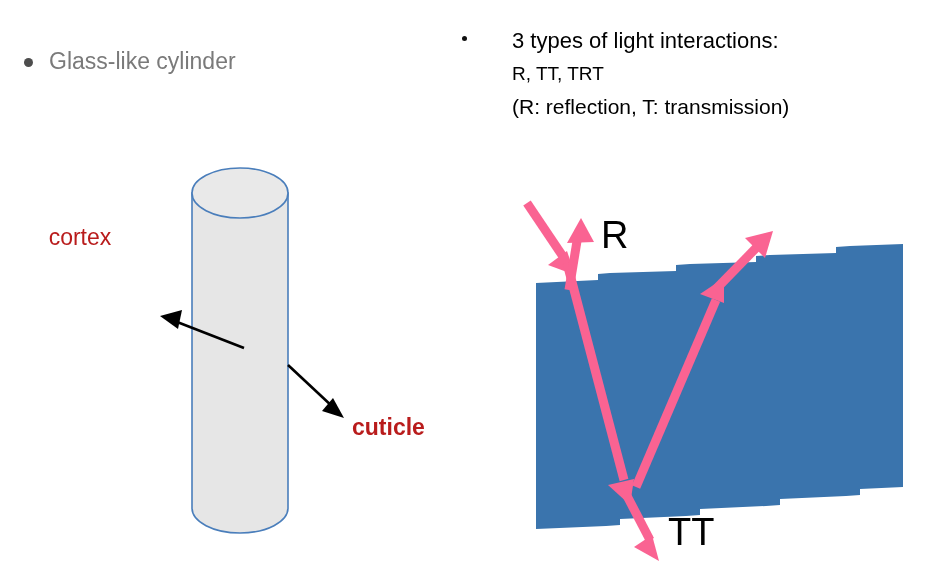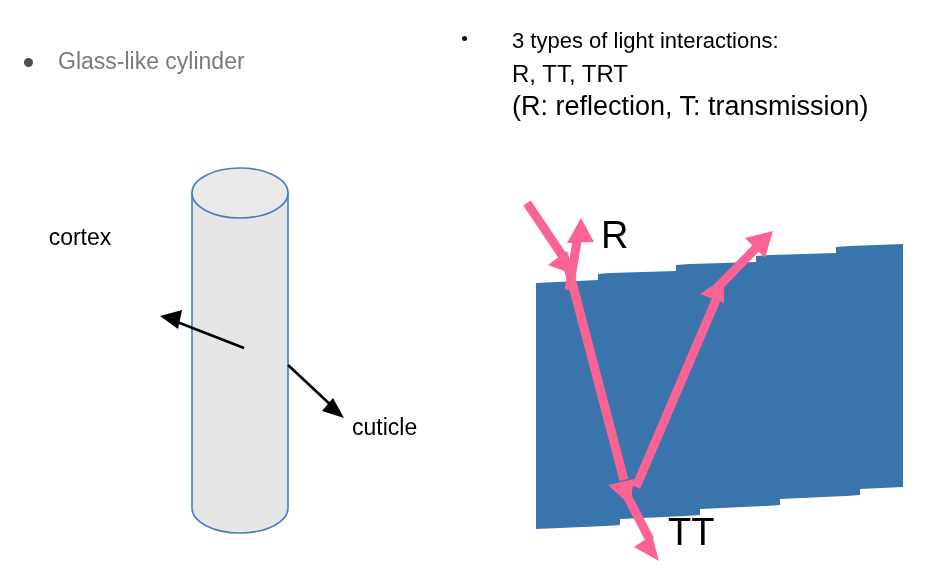--- a/index.html
+++ b/index.html
@@ -14,43 +14,43 @@
 
   
   .bullet-row{position:absolute;display:flex;align-items:flex-start;}
   #left-bullet{left:24px;top:46px;}
   .bullet-dot{
     width:9px;height:9px;border-radius:50%;
     background:#4d4d4d;margin-top:12px;flex:0 0 auto;
   }
   .bullet-dot.small{width:5px;height:5px;background:#101010;margin-top:12px;}
   .bullet-text{
-    margin-left:25px;
+    margin-left:16px;
     font-size:23px;line-height:30px;
     color:#7a7a7a;
     white-space:nowrap;
   }
 
   
   #right-bullet{left:462px;top:24px;}
   .bullet-text.right{
     margin-left:45px;color:#000000;font-size:22px;line-height:33px;
   }
   .bullet-text.right .l1{font-size:22px;}
-  .bullet-text.right .l2{font-size:24px;}
-  .bullet-text.right .l3{font-size:27px;}
+  .bullet-text.right .l2{font-size:19px;}
+  .bullet-text.right .l3{font-size:21px;}
   .bullet-text.right div{white-space:nowrap;}
 
   
   .label{
-    position:absolute;color:#000000;font-size:23px;line-height:30px;
+    position:absolute;color:#b91c1c;font-size:23px;line-height:30px;
     white-space:nowrap;
   }
   #cortex-label{left:5px;top:222px;width:150px;text-align:center;}
-  #cuticle-label{left:352px;top:412px;}
+  #cuticle-label{left:352px;top:412px;font-weight:bold;}
 
   .big-label{
     position:absolute;color:#000;font-size:38px;line-height:40px;
     white-space:nowrap;
   }
   #label-R{left:601px;top:215px;}
   #label-TRT{left:783px;top:215px;}
   #label-TT{left:668px;top:512px;text-align:center;}
 
   

